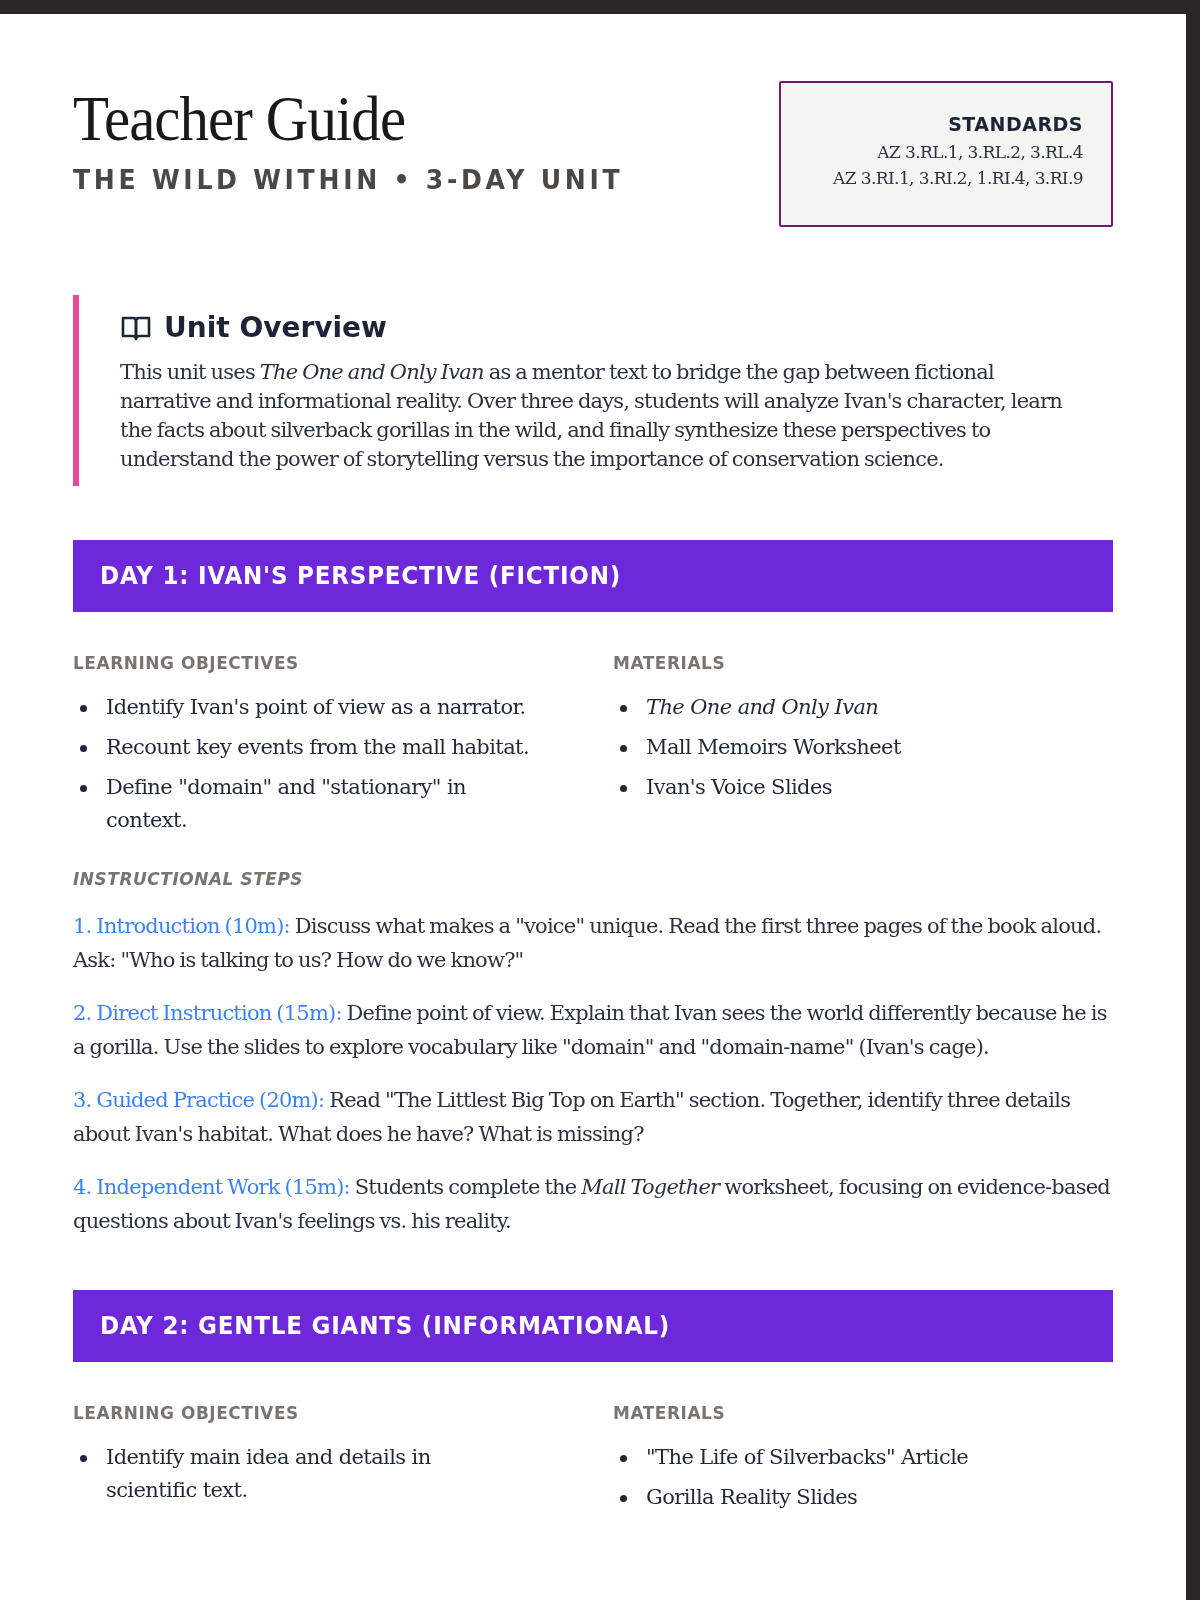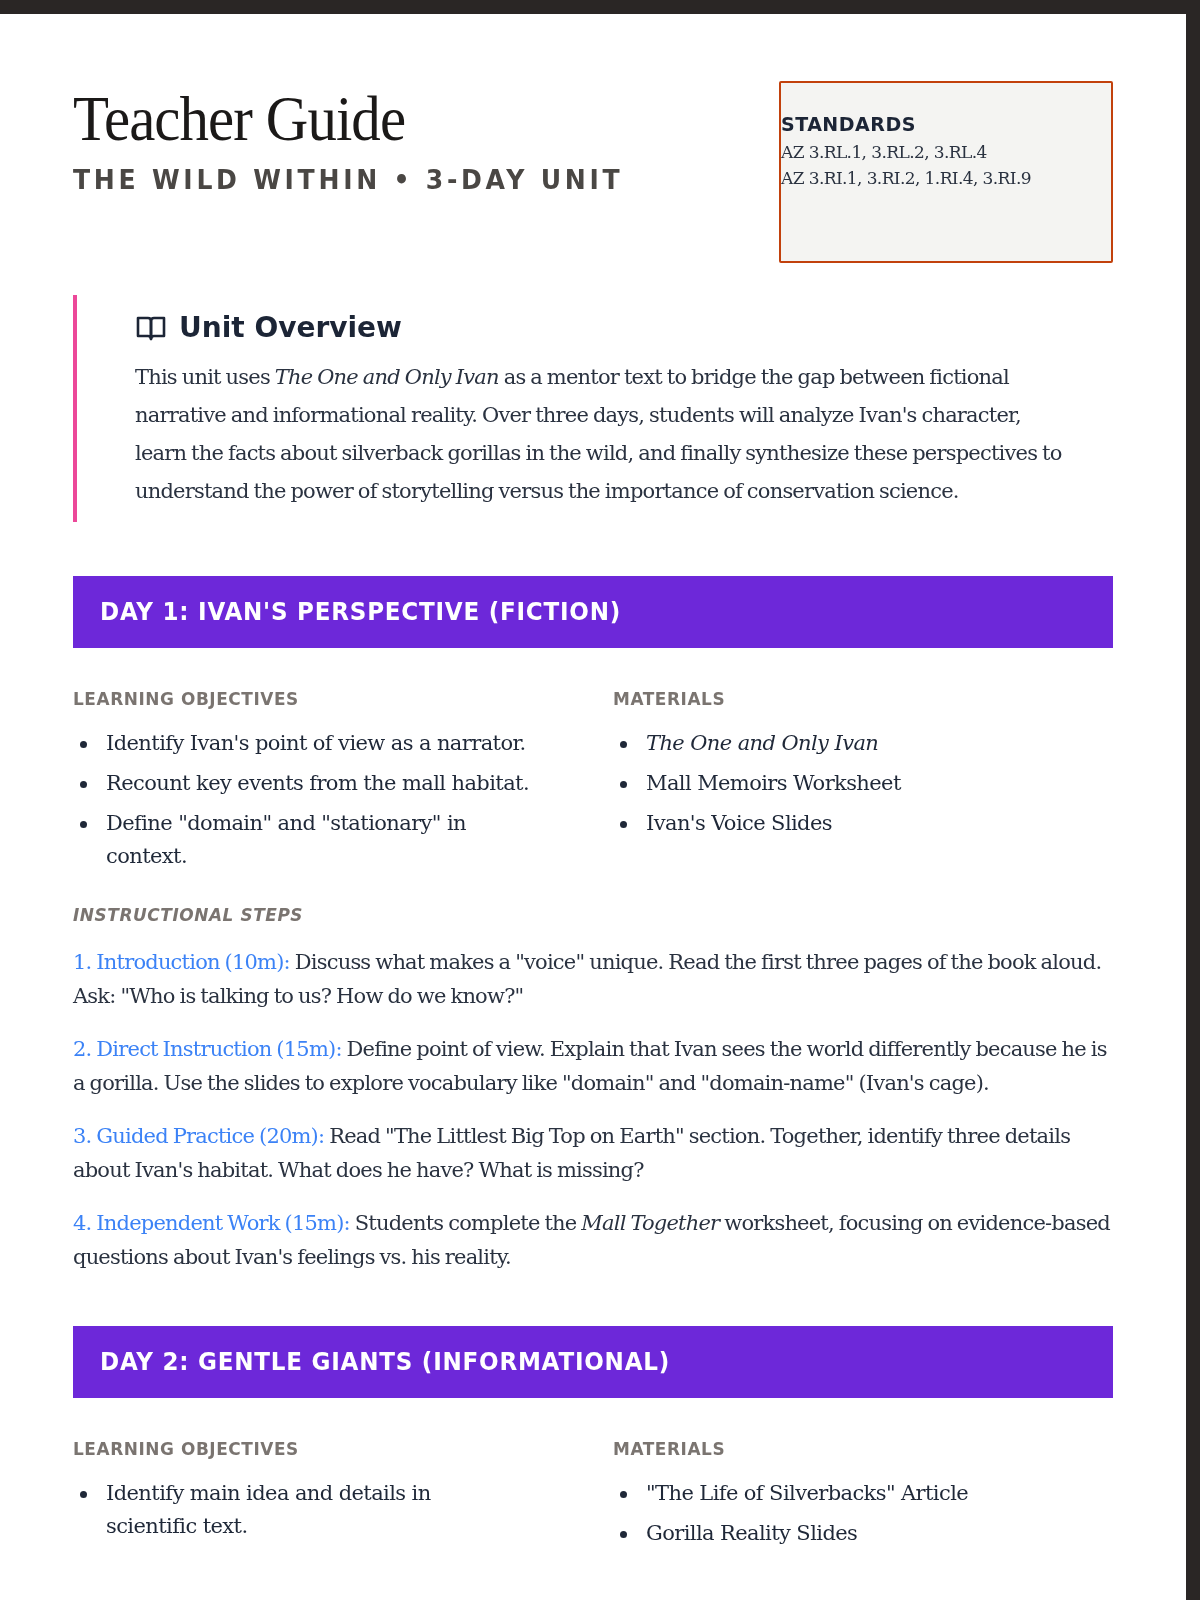--- a/index.html
+++ b/index.html
@@ -36,61 +36,61 @@
       position: absolute; left: 0; top: 150px;
       font-family: "DejaVu Sans", sans-serif;
       font-size: 27px; font-weight: 700;
       color: #4a4744;
       letter-spacing: 4px;
       transform: scaleX(0.93);
       transform-origin: left top;
     }
     .standards {
       position: absolute; right: 0; top: 67px;
-      width: 334px; height: 182px;
+      width: 334px; height: 146px;
       background: #f4f4f2;
-      border: 2px solid #c2410c;
+      border: 2px solid #701a75;
       border-radius: 2px;
       padding: 30px 28px 0 0;
-      text-align: left;
+      text-align: right;
     }
     .standards-label {
       font-family: "DejaVu Sans", sans-serif;
       font-size: 19px; font-weight: 700;
       color: #1c2536;
       letter-spacing: 0.5px;
       margin-bottom: 4px;
     }
     .standards-line {
       font-family: "DejaVu Serif", serif;
       font-size: 17px;
       color: #2a3240;
       line-height: 26px;
       letter-spacing: -0.6px;
     }
     
     .overview {
       position: relative;
       margin-top: 41px;
-      border-left: 4px solid #ec4899;
-      padding: 16px 40px 12px 58px;
+      border-left: 6px solid #ec4899;
+      padding: 16px 40px 12px 41px;
     }
     .overview-heading {
       display: flex; align-items: center;
       font-family: "DejaVu Sans", sans-serif;
       font-size: 28px; font-weight: 600;
       color: #1c2536;
       margin-bottom: 14px;
     }
     .overview-heading svg { margin-right: 12px; }
     .overview-body {
       font-family: "DejaVu Serif", serif;
       font-size: 21px;
       color: #2a3240;
-      line-height: 38px;
+      line-height: 29px;
       letter-spacing: -0.8px;
       word-spacing: -1px;
     }
     em { font-style: italic; }
     
     .day-banner {
       background: #6d28d9;
       color: #ffffff;
       height: 72px;
       padding-left: 27px;

